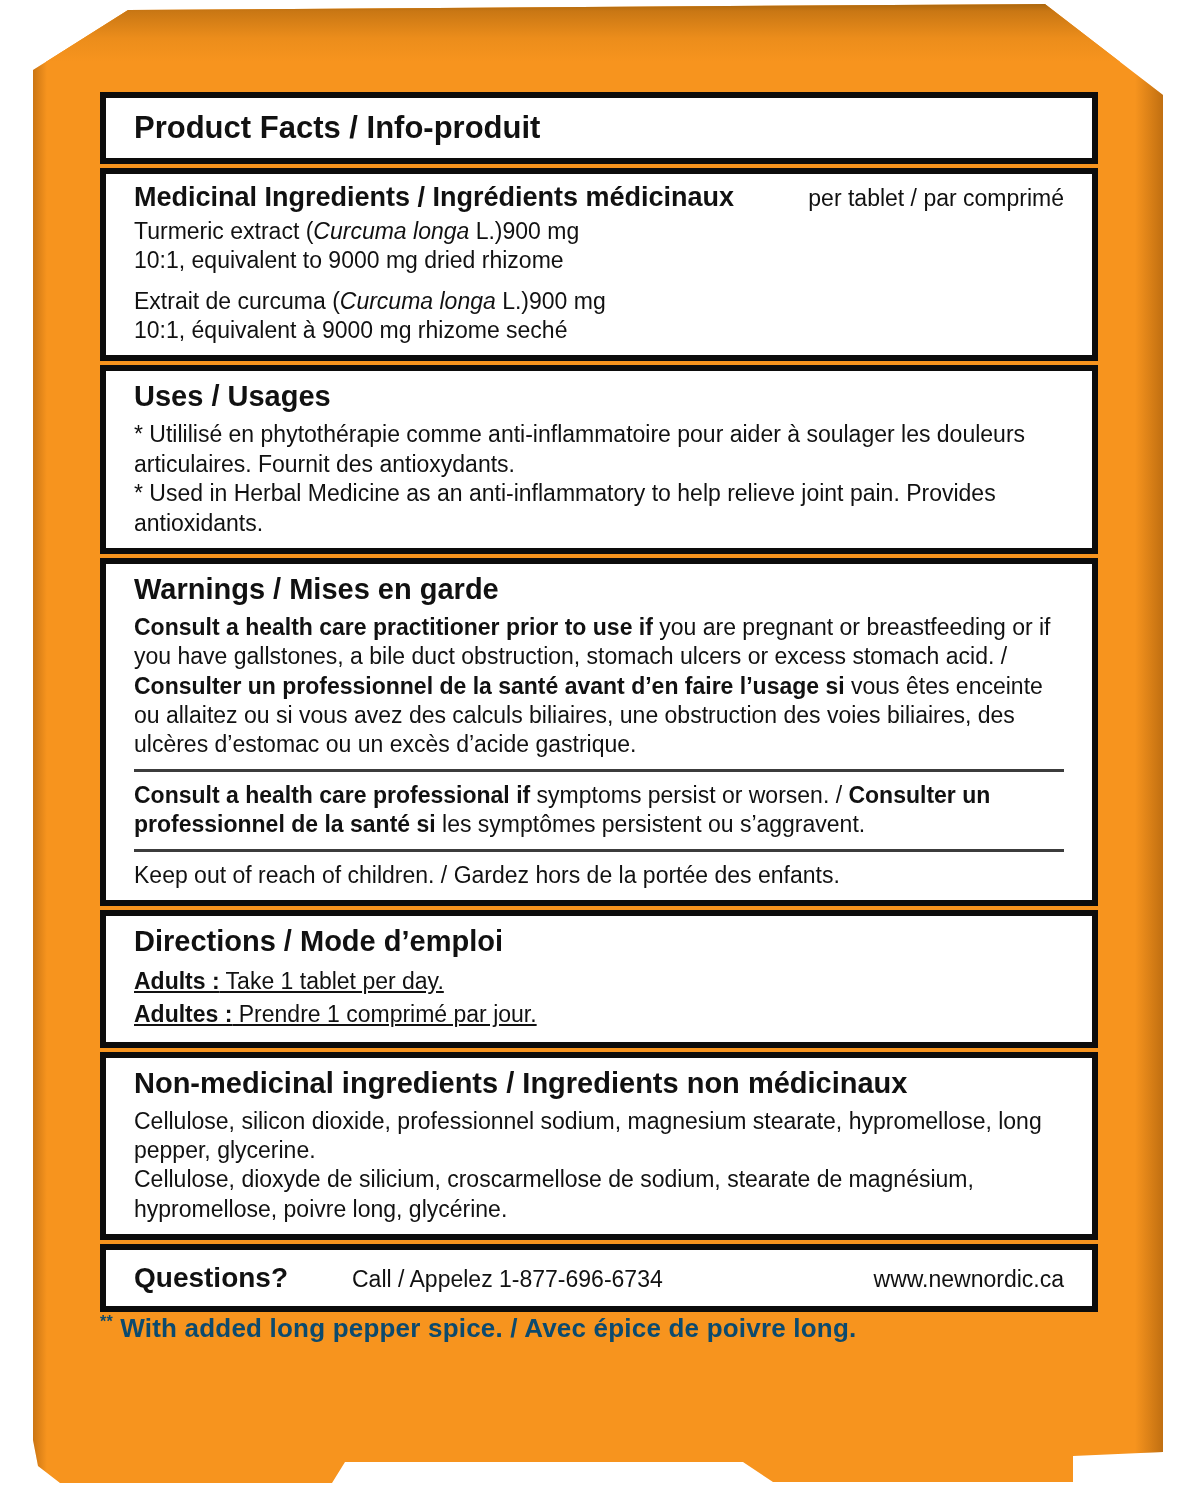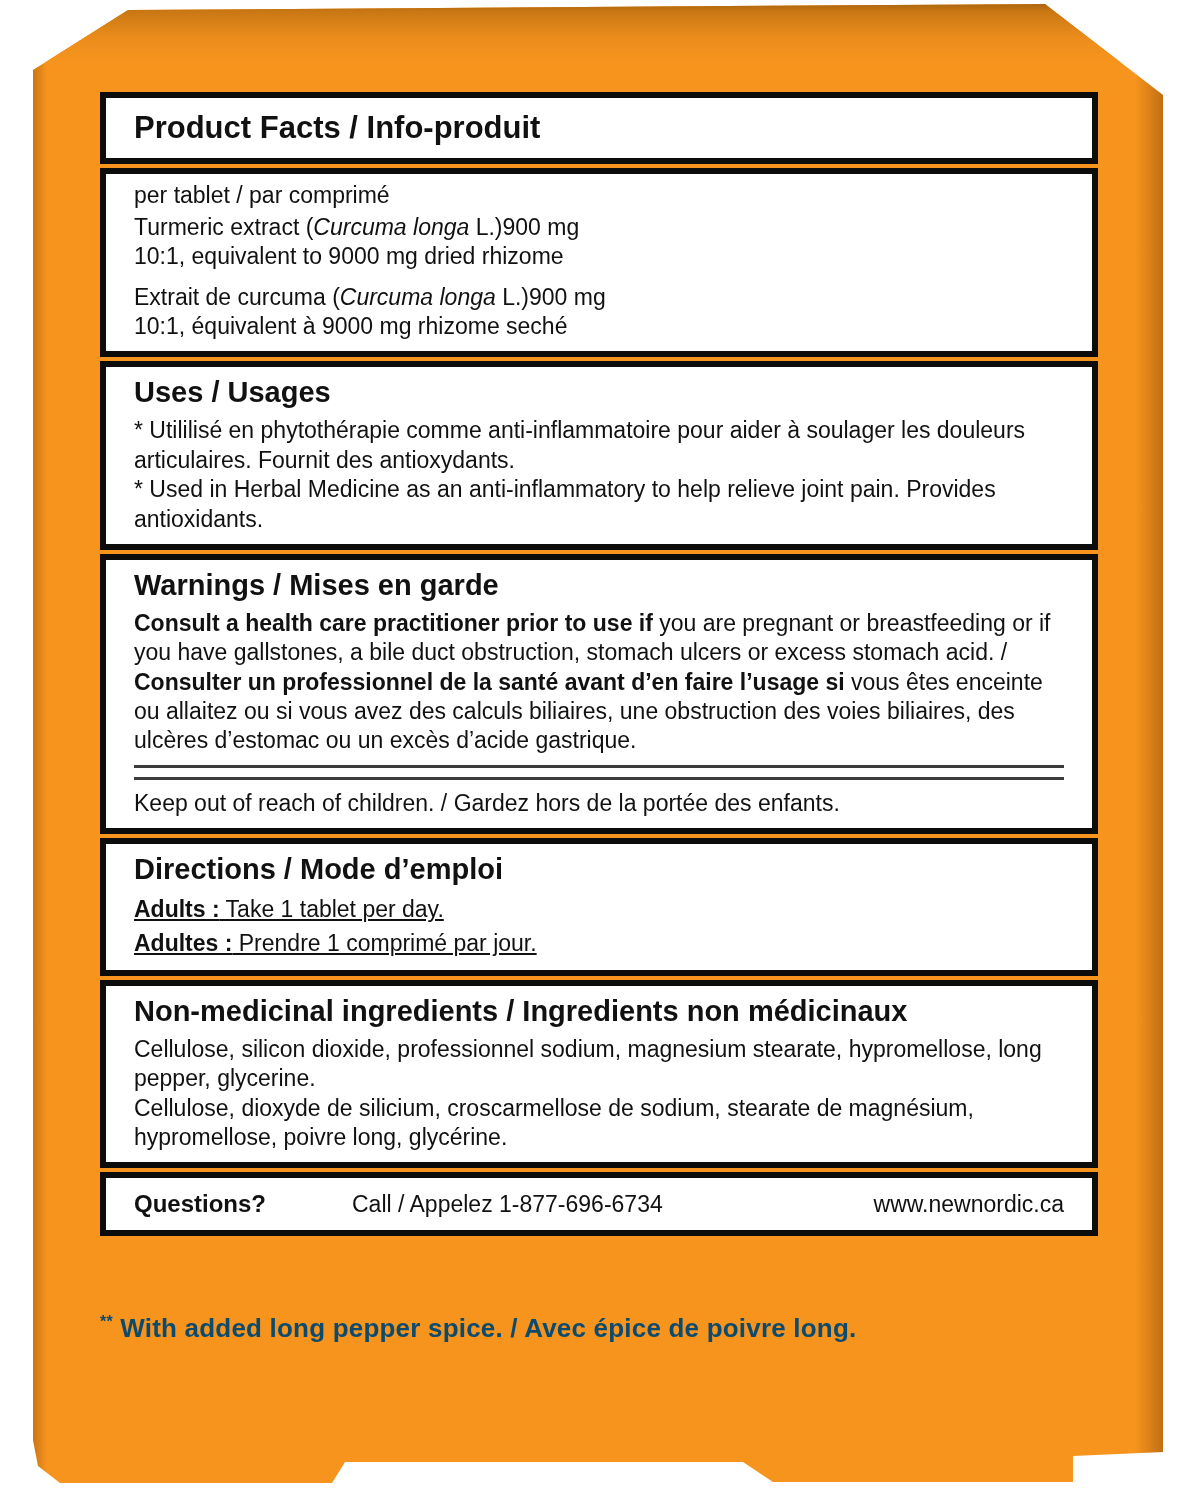--- a/index.html
+++ b/index.html
@@ -57,21 +57,21 @@
   .per-tablet { font-size: 23px; }
   .med-row { display: flex; justify-content: flex-start; font-size: 23px; line-height: 1.28; }
   .med-detail { font-size: 23px; line-height: 1.28; }
   .med-gap { height: 11px; }
 
   .rule { border: none; border-top: 3px solid #3c3c3c; margin: 9px 0; }
 
   .dir-line { font-size: 23px; line-height: 1.45; text-decoration: underline; }
 
   .q-row { display: flex; align-items: baseline; padding: 4px 0 2px; }
-  .q-heading { font-size: 24px; font-weight: bold; width: 218px; }
+  .q-heading { font-size: 28px; font-weight: bold; width: 218px; }
   .q-call { font-size: 23px; flex: 1; }
   .q-web { font-size: 23px; }
 
   .footnote {
     position: absolute; left: 100px; top: 1313px; width: 960px;
     font-size: 26px; font-weight: 700; color: #0c4a6e; letter-spacing: 0.2px;
   }
   .footnote sup { font-size: 16px; vertical-align: super; }
 </style>
 </head>
@@ -84,20 +84,21 @@
   </div>
 
   <div class="panel">
 
     <div class="sec title-sec">
       <span class="title-text">Product Facts / Info-produit</span>
     </div>
 
     <div class="sec">
       <div class="med-head-row">
+        <span class="med-head">Medicinal Ingredients / Ingrédients médicinaux</span>
         <span class="per-tablet">per tablet / par comprimé</span>
       </div>
       <div class="med-row">
         <span><span>Turmeric extract (</span><span class="i">Curcuma longa</span><span> L.)</span></span>
         <span>900 mg</span>
       </div>
       <div class="med-detail">10:1, equivalent to 9000 mg dried rhizome</div>
       <div class="med-gap"></div>
       <div class="med-row">
         <span><span>Extrait de curcuma (</span><span class="i">Curcuma longa</span><span> L.)</span></span>
@@ -109,20 +110,21 @@
     <div class="sec">
       <div class="sec-heading">Uses / Usages</div>
       <p class="body-text">* Utililisé en phytothérapie comme anti-inflammatoire pour aider à soulager les douleurs articulaires. Fournit des antioxydants.</p>
       <p class="body-text">* Used in Herbal Medicine as an anti-inflammatory to help relieve joint pain. Provides antioxidants.</p>
     </div>
 
     <div class="sec">
       <div class="sec-heading">Warnings / Mises en garde</div>
       <p class="body-text"><span class="b">Consult a health care practitioner prior to use if</span><span> you are pregnant or breastfeeding or if you have gallstones, a bile duct obstruction, stomach ulcers or excess stomach acid. / </span><span class="b">Consulter un professionnel de la santé avant d’en faire l’usage si</span><span> vous êtes enceinte ou allaitez ou si vous avez des calculs biliaires, une obstruction des voies biliaires, des ulcères d’estomac ou un excès d’acide gastrique.</span></p>
       <hr class="rule">
+      <p class="body-text"><span class="b">Consult a health care professional if</span><span> symptoms persist or worsen. / </span><span class="b">Consulter un professionnel de la santé si</span><span> les symptômes persistent ou s’aggravent.</span></p>
       <hr class="rule">
       <p class="body-text">Keep out of reach of children. / Gardez hors de la portée des enfants.</p>
     </div>
 
     <div class="sec">
       <div class="sec-heading">Directions / Mode d’emploi</div>
       <div class="dir-line"><span class="b">Adults :</span><span> Take 1 tablet per day.</span></div>
       <div class="dir-line"><span class="b">Adultes :</span><span> Prendre 1 comprimé par jour.</span></div>
     </div>
 

